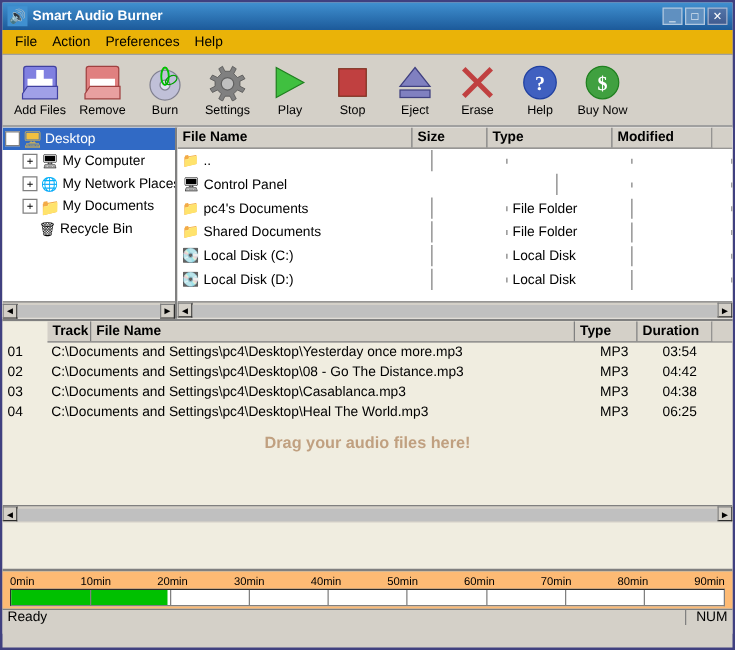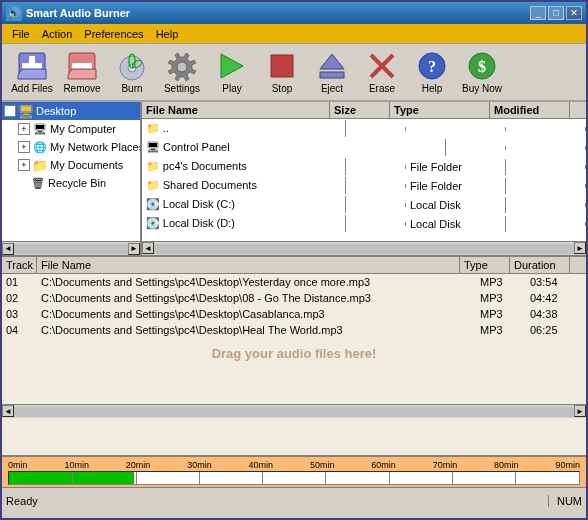--- a/index.html
+++ b/index.html
@@ -134,22 +134,23 @@
       height: 200px;
       background: #f0ede0;
       border-bottom: 2px solid #808080;
       overflow: hidden;
       position: relative;
     }
     .track-header {
       display: flex;
       background: #d4d0c8;
       border-bottom: 1px solid #808080;
-      font-weight: normal;
+      font-weight: bold;
       font-size: 11px;
+      margin-left: 36px;
     }
     .th-col {
       padding: 2px 4px;
       border-right: 1px solid #808080;
     }
     .th-track { width: 35px; }
     .th-filename { flex: 1; }
     .th-type { width: 50px; }
     .th-duration { width: 60px; }
 
@@ -170,21 +171,21 @@
       height: 100%;
       background: #00c000;
       width: 22%;
     }
 
     
     .status-bar {
       height: 20px;
       background: #d4d0c8;
       display: flex;
-      align-items: flex-end;
+      align-items: flex-start;
       border-top: 1px solid #808080;
       padding: 0 4px;
     }
     .status-text { flex: 1; font-size: 11px; }
     .status-num { font-size: 11px; margin-left: 8px; border-left: 1px solid #808080; padding-left: 8px; }
 
     
     .icon-folder { color: #f0c040; font-size: 13px; }
     .icon-desktop { color: #f0c040; font-size: 13px; }
   </style>

